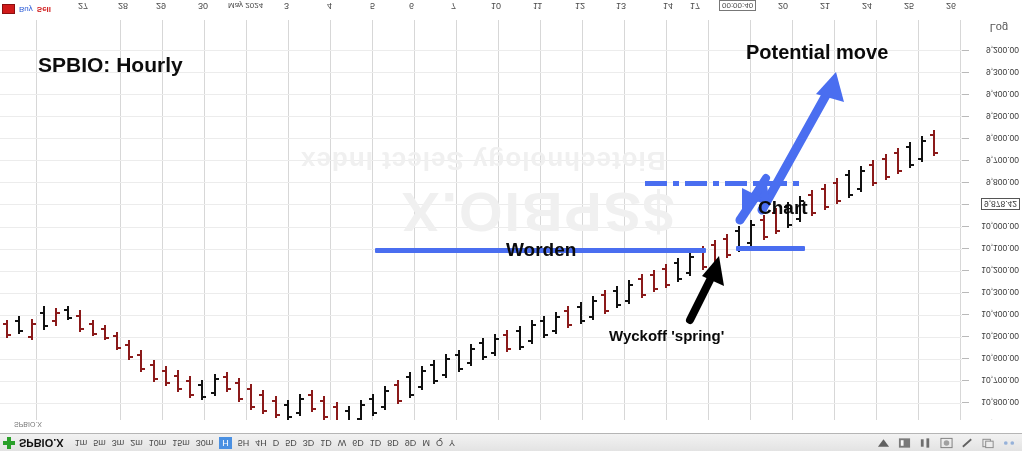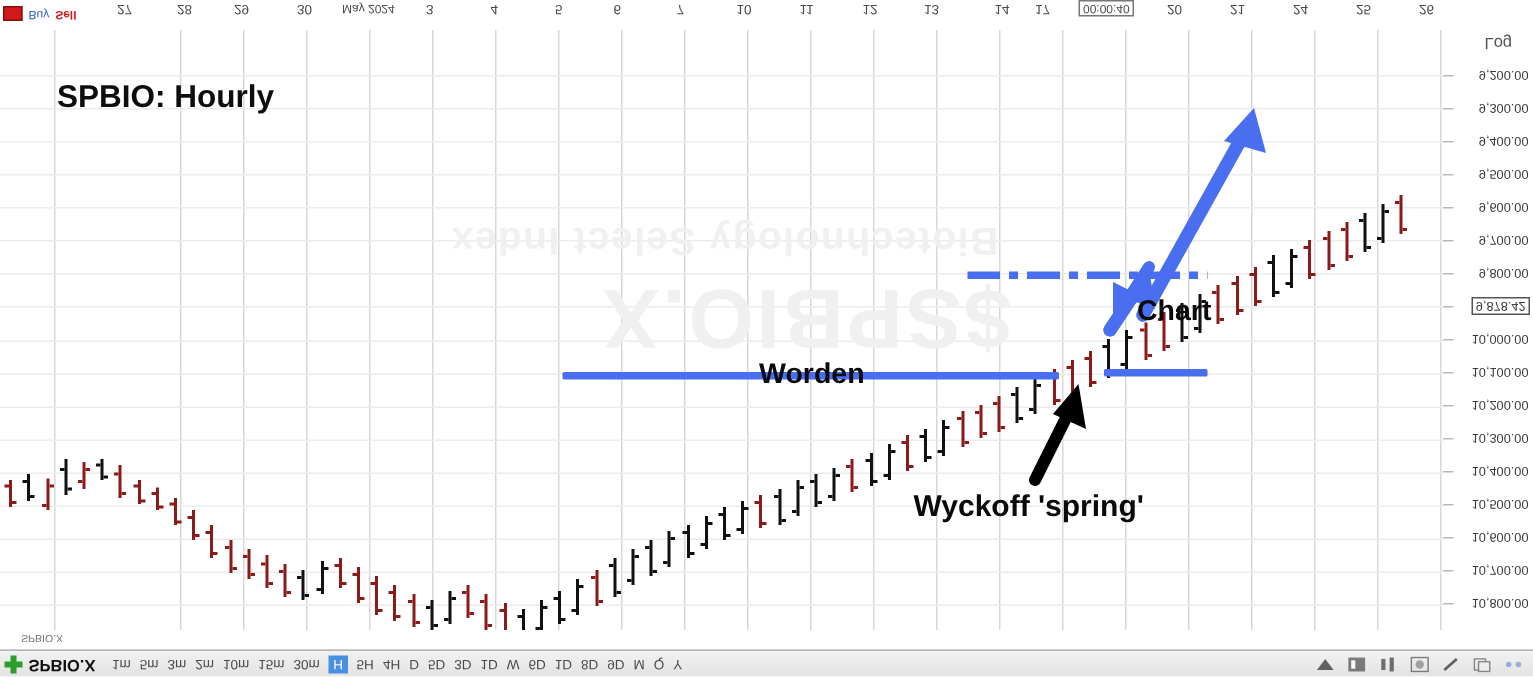--- a/index.html
+++ b/index.html
@@ -38,21 +38,21 @@
   .bar .o{position:absolute;left:-3px;width:3px;height:2px;}
   .bar .c{position:absolute;left:2px;width:3px;height:2px;}
 
   
   #title{position:absolute;left:38px;top:32px;font-size:21px;font-weight:bold;color:#0d0d0d;line-height:1.25;}
   #title .l2{display:block;margin-left:22px;}
 
   .lbl{position:absolute;font-weight:bold;color:#0a0a0a;white-space:nowrap;}
   #lbl-support{left:506px;top:239px;font-size:19px;}
   #lbl-test{left:758px;top:197px;font-size:19px;}
-  #lbl-spring{left:609px;top:327px;font-size:20px;}
+  #lbl-spring{left:609px;top:327px;font-size:15px;}
   #lbl-potential{left:746px;top:41px;font-size:20px;}
 
   .hline{position:absolute;height:5px;background:#4a6ef0;border-radius:1px;}
   #support-line{left:375px;top:228px;width:331px;}
   #test-line{left:736px;top:226px;width:69px;}
   #dash-line{position:absolute;left:645px;top:161px;width:160px;height:5px;
      background:repeating-linear-gradient(to right,#4a6ef0 0 22px,transparent 22px 28px,#4a6ef0 28px 34px,transparent 34px 40px);}
 
   #credit{position:absolute;left:36px;top:420px;font-size:15px;font-weight:bold;color:#111;}
 
@@ -576,20 +576,21 @@
     </svg>
 
     <div id="title">
       <span>SPBIO:  Hourly</span>
     </div>
   </div>
 
   <div class="lbl" id="lbl-support">Worden</div>
   <div class="lbl" id="lbl-test">Chart</div>
   <div class="lbl" id="lbl-spring">Wyckoff 'spring'</div>
+  <div class="lbl" id="lbl-potential">Potential move</div>
 
   <div id="credit">TC2000 Chart courtesy of Worden Brothers, Inc.</div>
 
   <div id="price-axis">
     <div id="log-lbl">Log</div>
     <div id="pticks">
         <div class="pdash" style="top: 30px;"></div>
         <div class="ptick" style="top: 25px;">9,200.00</div>
         <div class="pdash" style="top: 52px;"></div>
         <div class="ptick" style="top: 47px;">9,300.00</div>

